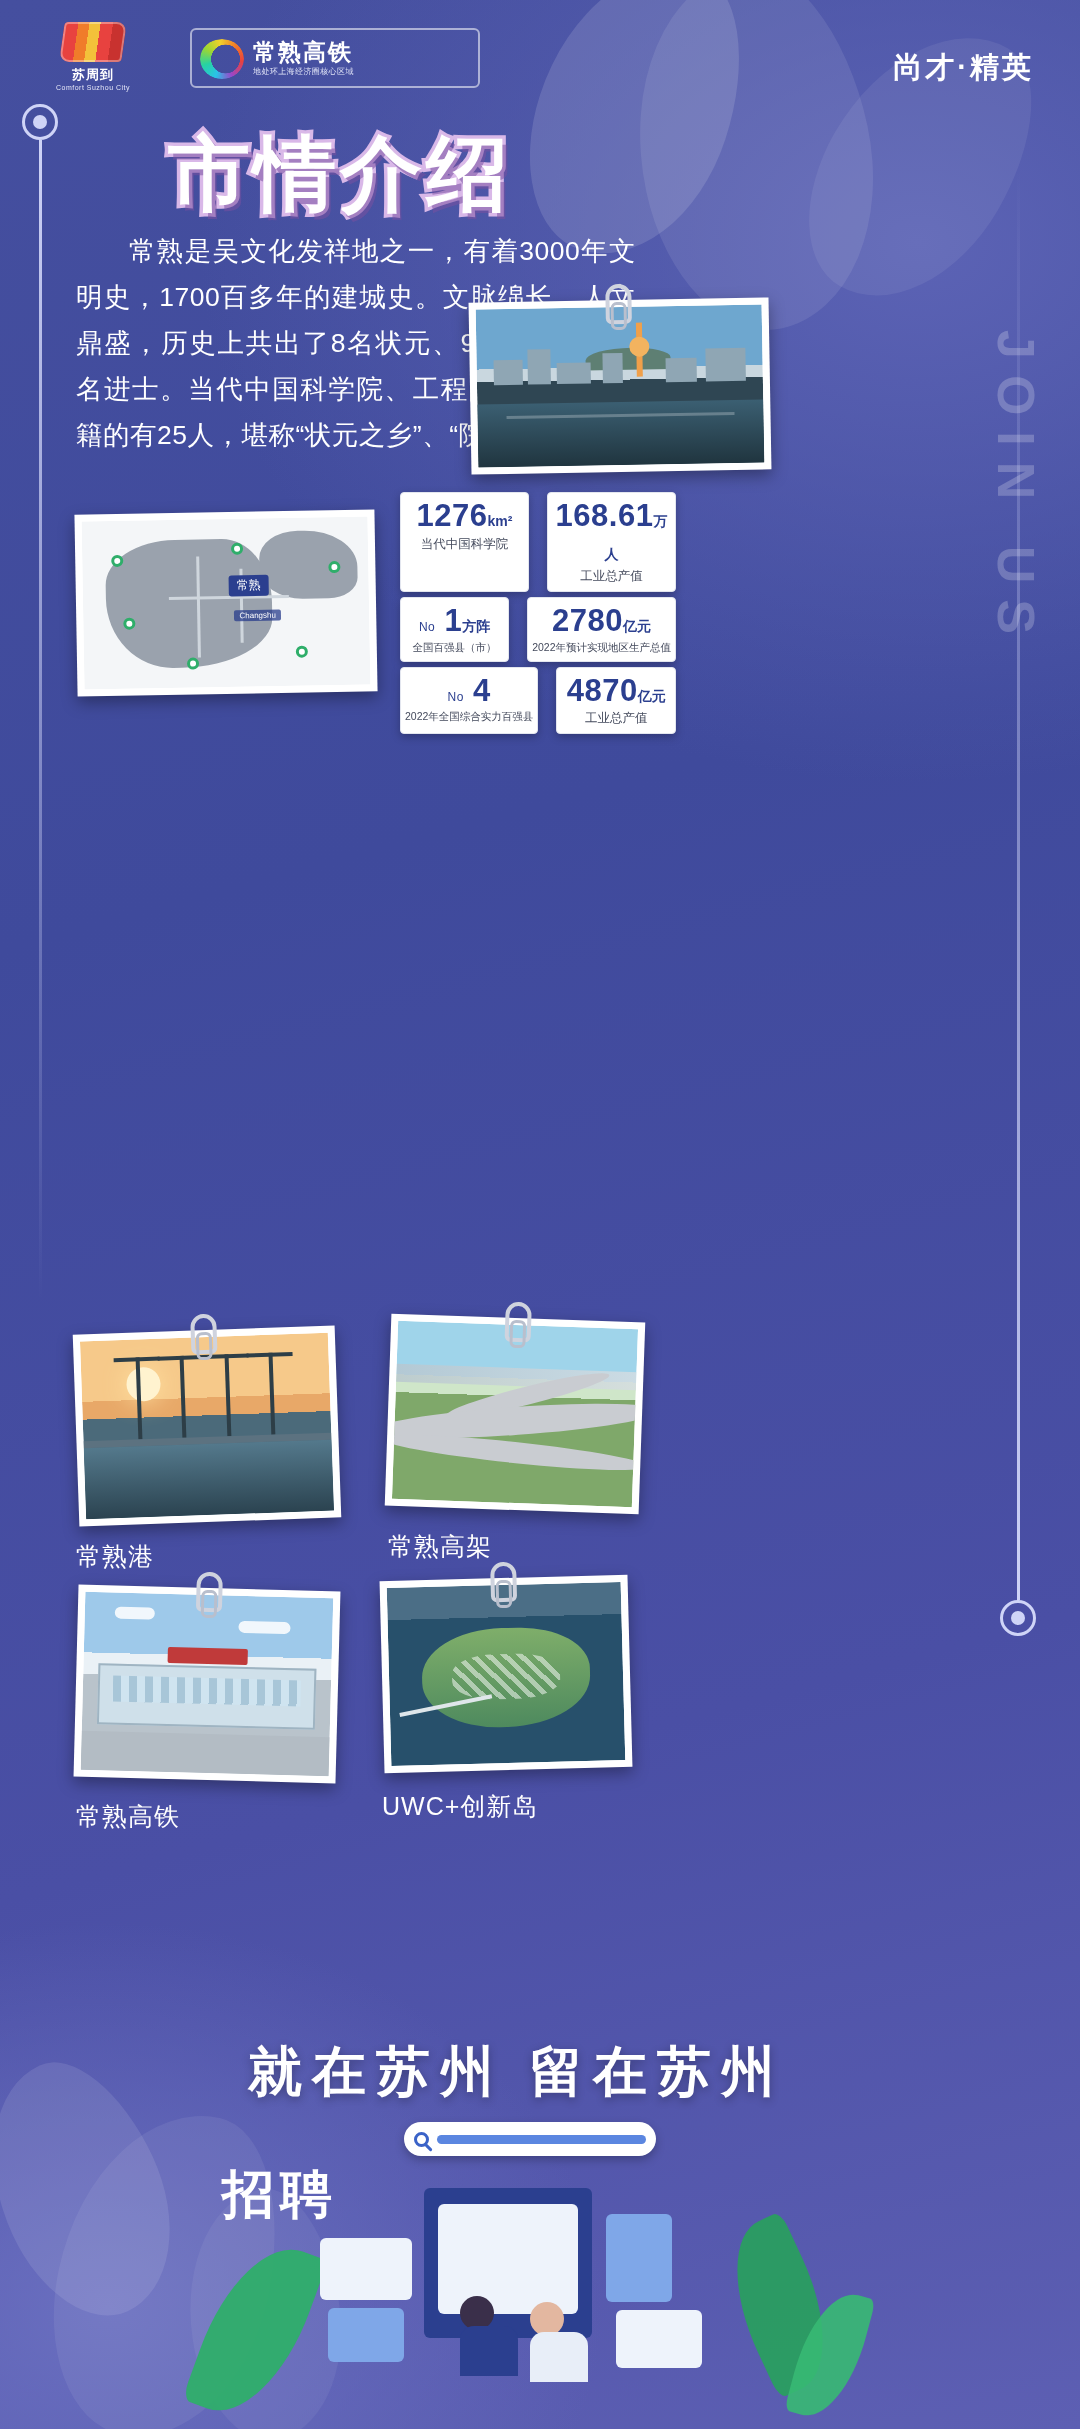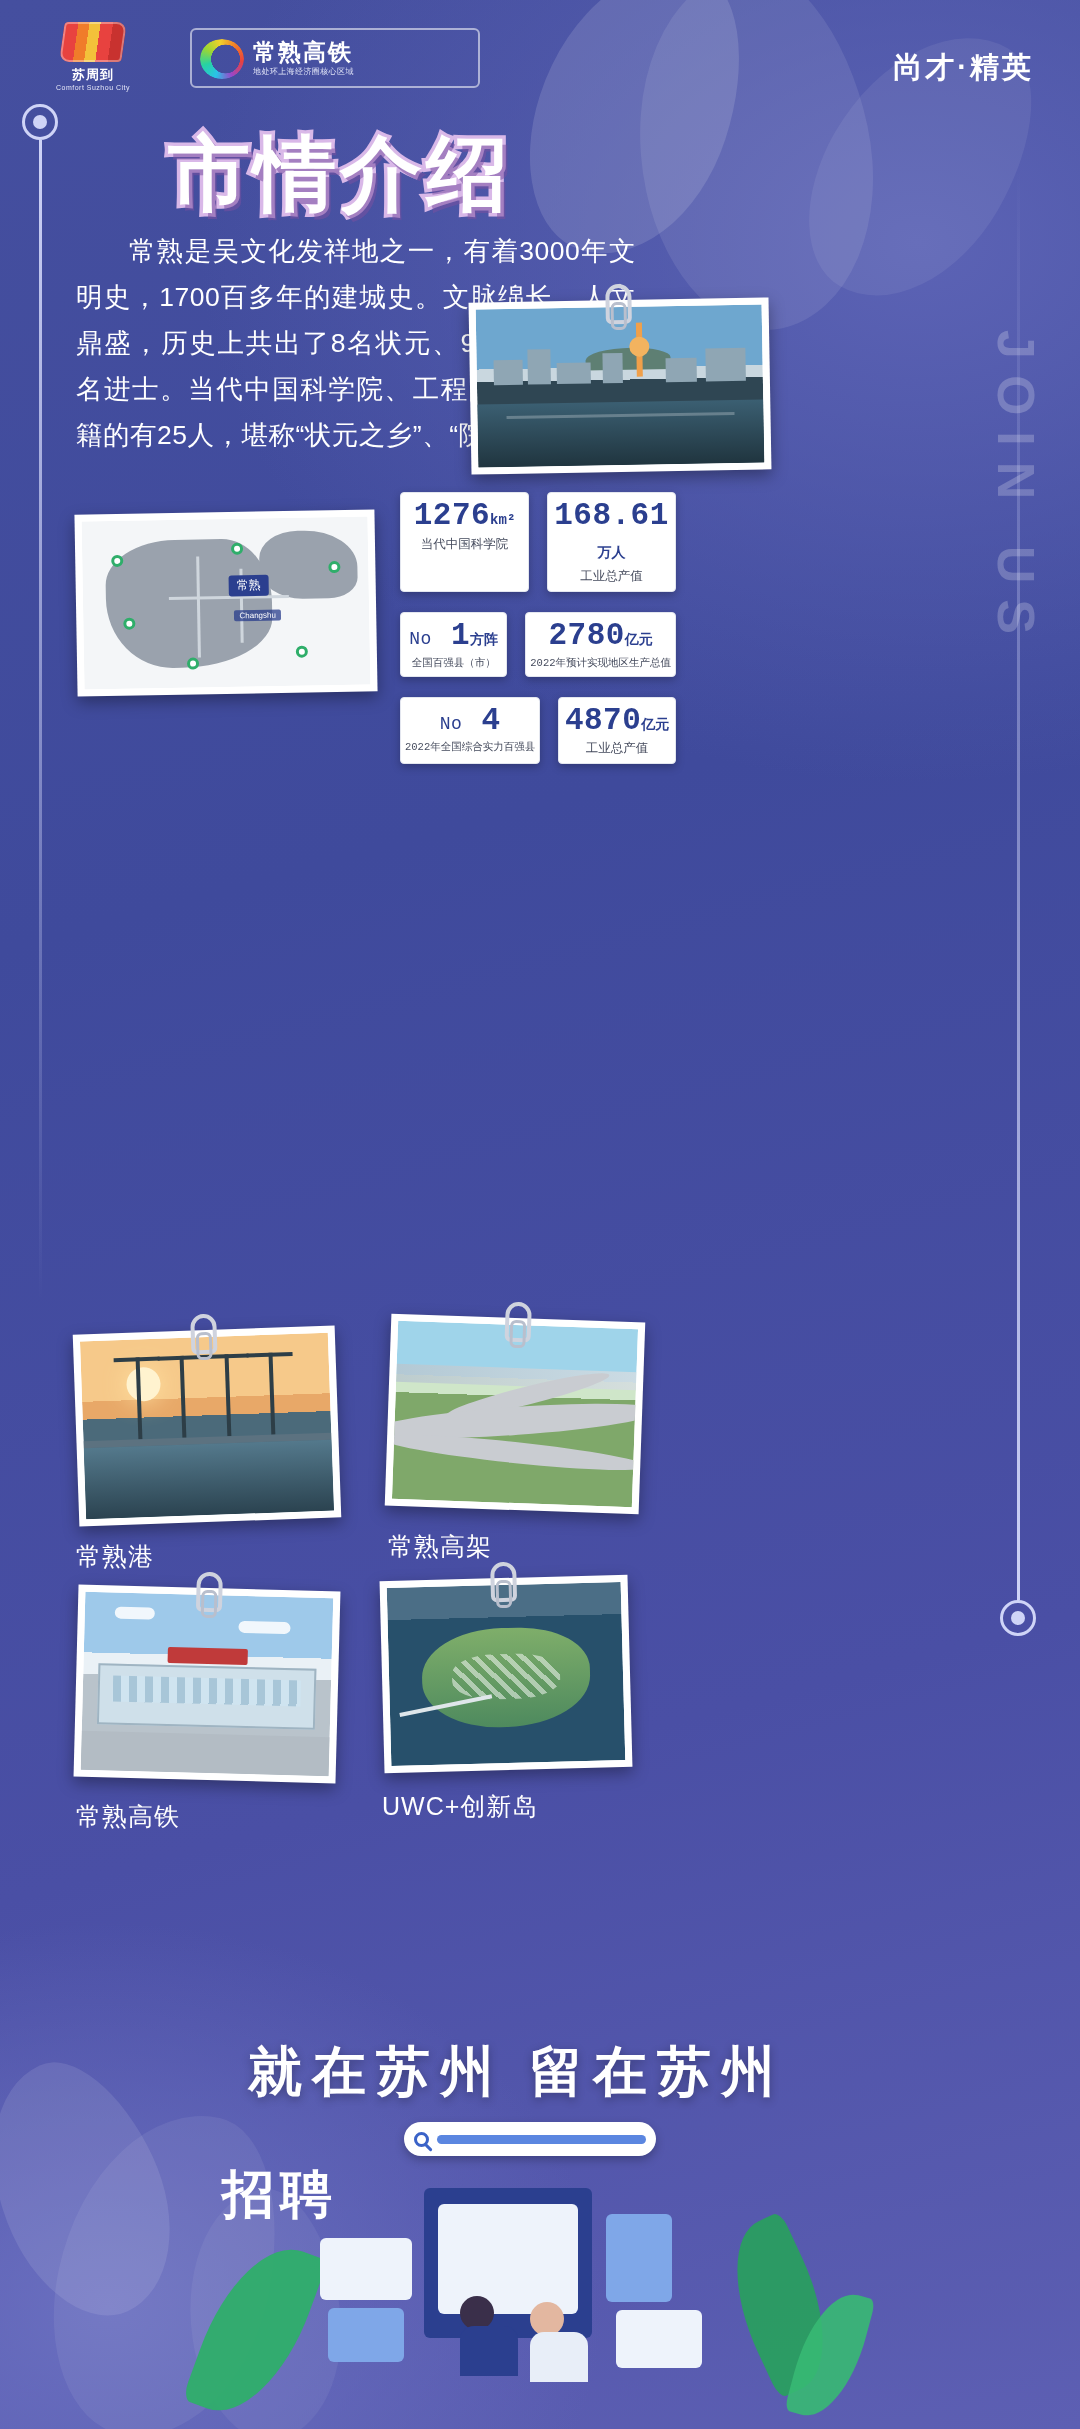--- a/index.html
+++ b/index.html
@@ -151,29 +151,29 @@
   .mapimg .rivers { position:absolute; inset:0; }
   .mapimg .rivers i { position:absolute; background:#cfd6dd; }
   .mapimg .pin { position:absolute; width:12px; height:12px; border:3px solid #2fae6a; border-radius:50%; background:#fff; }
   .mapimg .label { position:absolute; left:58%; top:40%; transform:translate(-50%,-50%);
     background:#2b3f8f; color:#fff; font-size:12px; padding:2px 8px; border-radius:3px; }
   .mapimg .label2 { position:absolute; left:61%; top:58%; transform:translate(-50%,-50%);
     background:rgba(40,60,140,.75); color:#fff; font-size:8px; padding:1px 5px; border-radius:2px; }
 
   
   .stats { position: absolute; left: 400px; top: 492px; width: 276px; }
-  .stats .row { display: flex; gap: 18px; margin-bottom: 20px; font-family: Liberation Mono, monospace; }
+  .stats .row { display: flex; gap: 18px; margin-bottom: 5px; }
   .stat {
     flex: 1; background: #fff; border-radius: 4px; padding: 7px 4px 6px 4px;
     text-align: center; box-shadow: 0 3px 8px rgba(0,0,0,.25);
     border: 1px solid #e3e6ef;
   }
   .stat .v { color: #2b3f8f; font-weight: bold; font-size: 31px; line-height: 1.05; letter-spacing: .5px; }
   .stat .v small { font-size: 14px; font-weight: bold; letter-spacing: 0; }
-  .stat .v .pre { font-size: 18px; font-weight: normal; color:#2b3f8f; }
+  .stat .v .pre { font-size: 12px; font-weight: normal; color:#2b3f8f; }
   .stat .l { color: #444a5c; font-size: 12.5px; margin-top: 3px; letter-spacing: 0; white-space: nowrap; }
   .stat .l.sm { font-size: 10.5px; }
 
   
   #photo2 { left: 76px; top: 1330px; width: 262px; height: 192px; transform: rotate(-2deg); }
   #photo3 { left: 388px; top: 1318px; width: 254px; height: 192px; transform: rotate(2deg); }
   #photo4 { left: 76px; top: 1588px; width: 262px; height: 192px; transform: rotate(1.5deg); }
   #photo5 { left: 382px; top: 1578px; width: 248px; height: 192px; transform: rotate(-1.5deg); }
 
   #cap2 { left: 76px; top: 1540px; width: 262px; }

